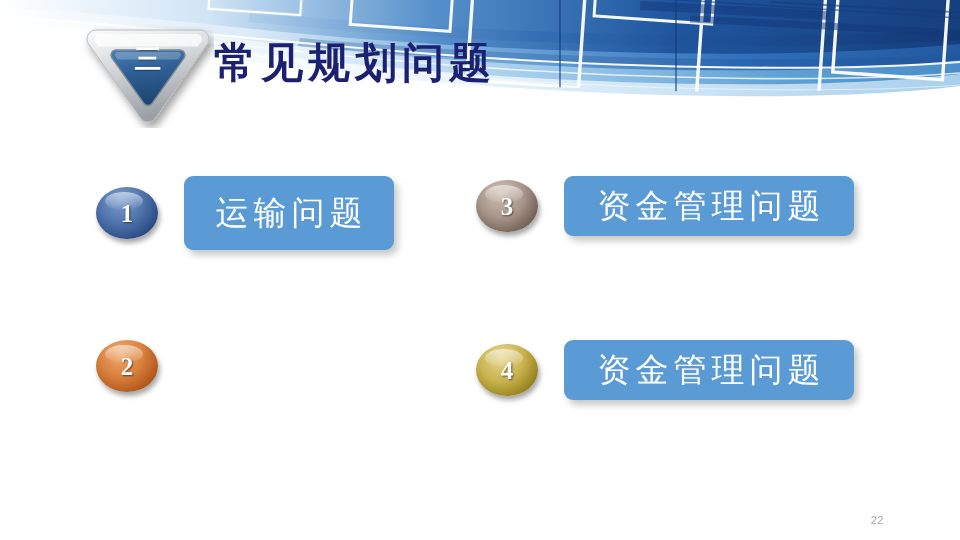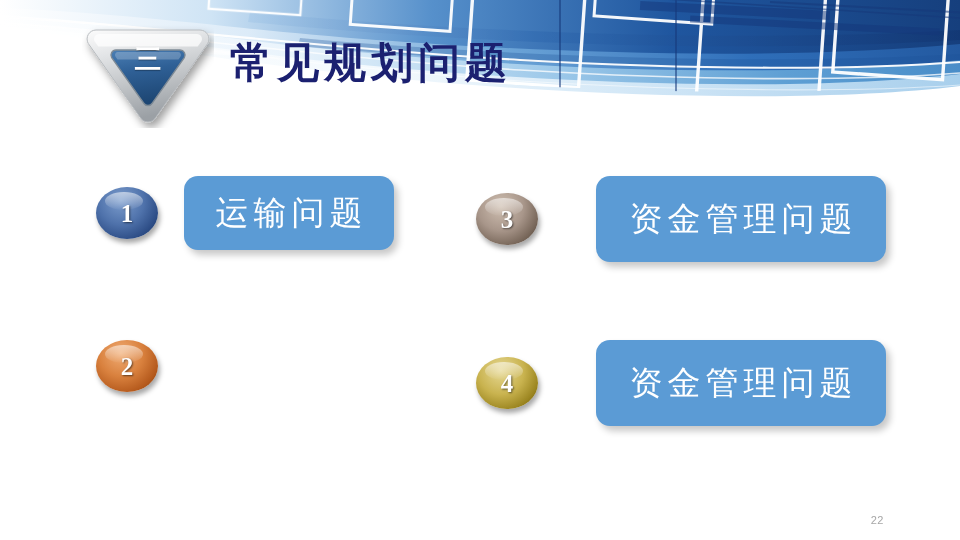--- a/index.html
+++ b/index.html
@@ -54,21 +54,21 @@
     font-weight: bold;
     color: #ffffff;
     letter-spacing: 0;
     text-shadow: 0 1px 1px rgba(0,0,0,0.35);
     line-height: 1;
   }
 
   
   #slide-title {
     position: absolute;
-    left: 230px;
+    left: 214px;
     top: 40px;
     font-family: "Liberation Serif", "DejaVu Serif", serif;
     font-size: 42px;
     font-weight: bold;
     color: #1b2070;
     letter-spacing: 5px;
     line-height: 1.1;
     white-space: nowrap;
   }
 
@@ -119,40 +119,40 @@
 
   .badge-blue   { background: radial-gradient(ellipse at 40% 26%, #7c9dcd 0%, #4f72ab 44%, #2d4d86 74%, #16284b 100%); }
   .badge-orange { background: radial-gradient(ellipse at 40% 26%, #f0ac74 0%, #d9813e 42%, #b4591c 74%, #6a3008 100%); }
   .badge-taupe  { background: radial-gradient(ellipse at 40% 26%, #cfbfb1 0%, #a8968a 44%, #776659 74%, #3d332b 100%); }
   .badge-gold   { background: radial-gradient(ellipse at 40% 26%, #e6d894 0%, #c9b34f 44%, #9b8520 74%, #4e4207 100%); }
 
   
   .pill {
     flex: 0 0 auto;
     background: #5b9bd5;
-    border-radius: 14px;
+    border-radius: 9px;
     display: flex;
     align-items: center;
     justify-content: center;
     box-shadow: 4px 5px 7px rgba(0,0,0,0.22);
     box-sizing: border-box;
   }
   .pill .pill-text {
     font-family: "Liberation Serif", "DejaVu Serif", serif;
     font-size: 33px;
     color: #ffffff;
     letter-spacing: 5px;
     text-indent: 5px;
     white-space: nowrap;
     line-height: 1;
   }
   .gap-sm { width: 26px; flex: 0 0 auto; }
 
   .pill-w2 { width: 210px; height: 74px; }
-  .pill-w3 { width: 290px; height: 86px; margin-left: 32px; }
+  .pill-w3 { width: 290px; height: 60px; }
 
   
   #page-number {
     position: absolute;
     right: 76px;
     bottom: 14px;
     font-family: "Liberation Sans", "DejaVu Sans", sans-serif;
     font-size: 11px;
     color: #a6a6a6;
     letter-spacing: 0.5px;

